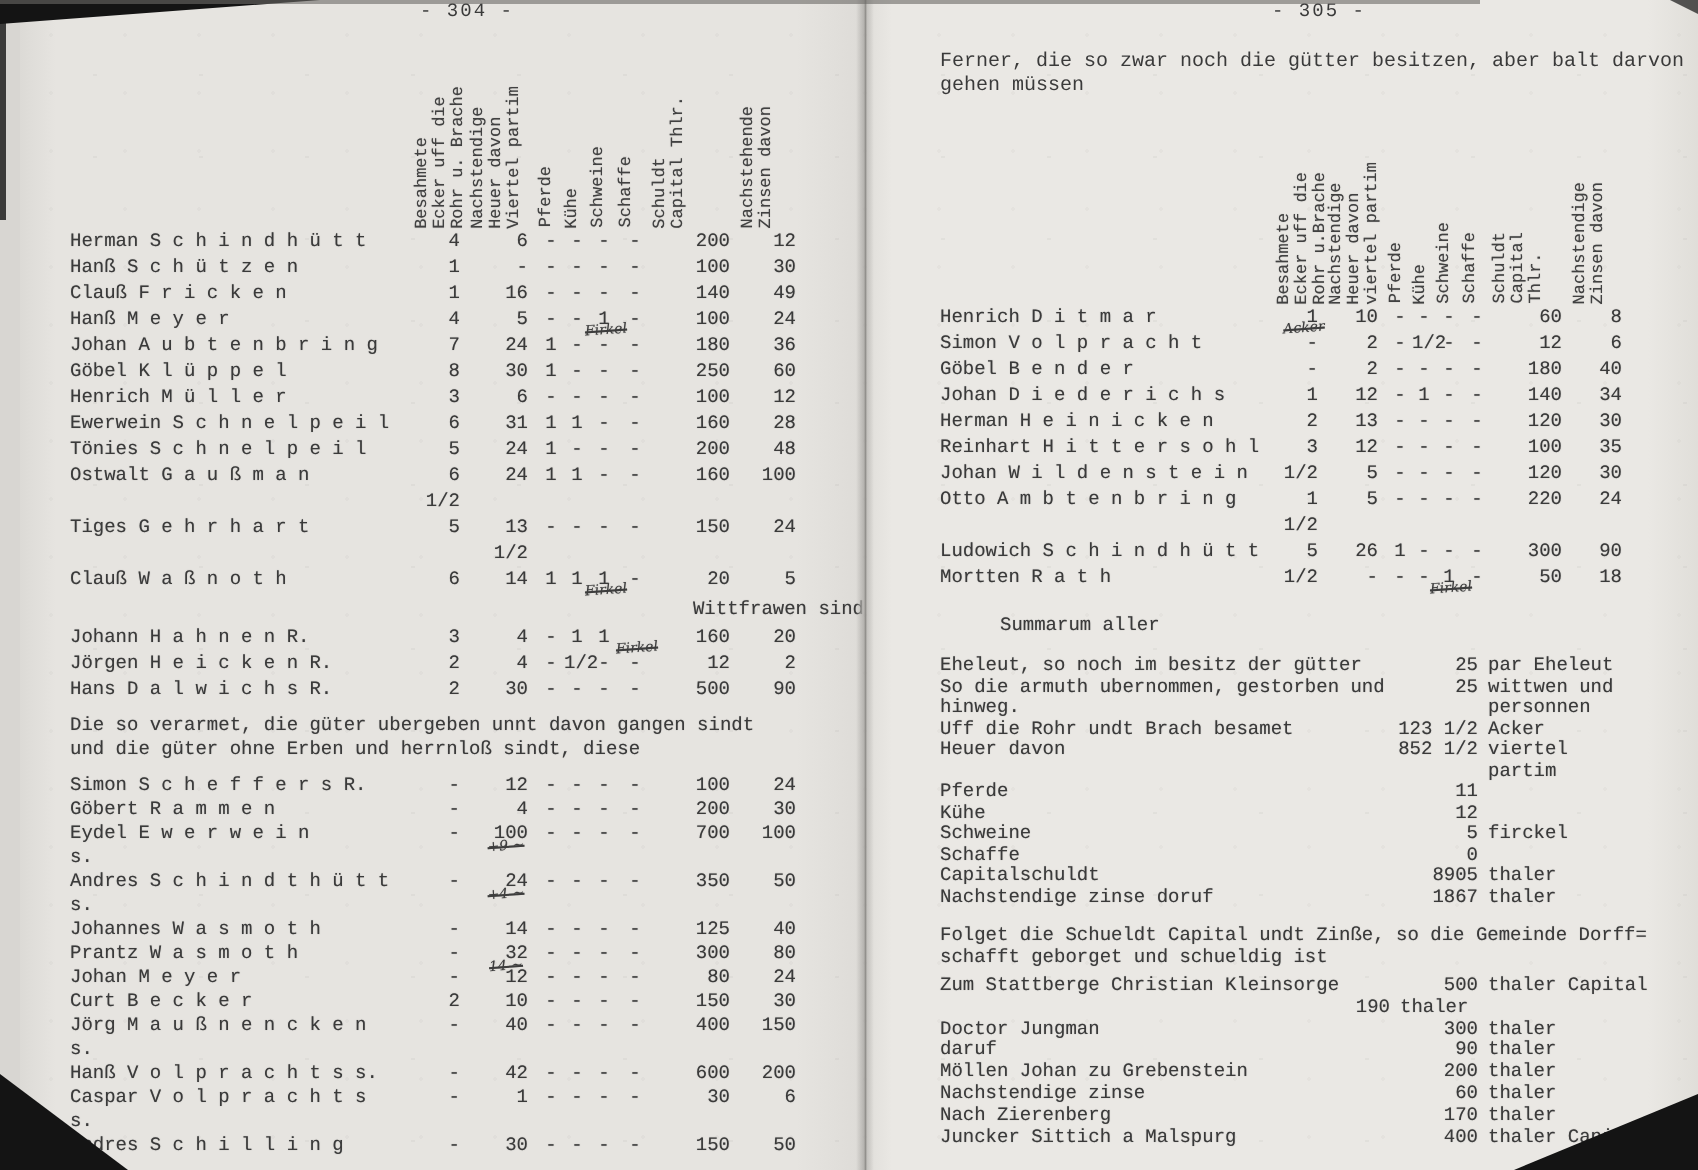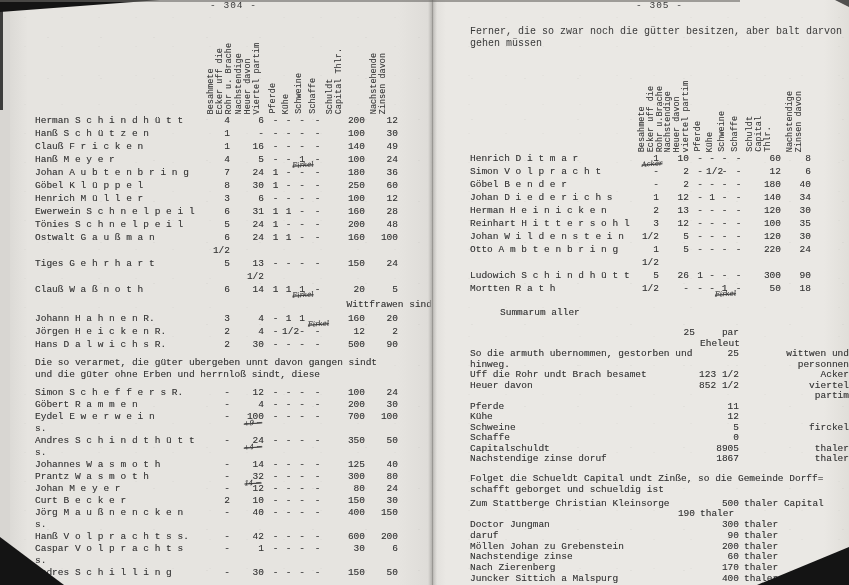--- a/index.html
+++ b/index.html
@@ -42,21 +42,21 @@
     white-space:nowrap;transform:rotate(-4deg);text-decoration:line-through;
   }
   .subhead{font-size:9.5px;line-height:14px;padding-left:12px;margin-top:2px;text-shadow:0 0 .5px #50505088;text-align:right;}
   .para{font-size:9.5px;line-height:11.5px;margin:6px 0 7px 0;white-space:pre-line;text-shadow:0 0 .5px #50505088;}
   
   .sumhead{margin-top:12px;padding-left:30px;font-size:9.5px;text-shadow:0 0 .5px #50505088;}
   .sumblock{margin-top:10px;}
   .sumrow{display:grid;grid-template-columns:225px 44px auto;font-size:9.5px;line-height:10.5px;text-shadow:0 0 .5px #50505088;}
   .sumrow .lbl{white-space:pre-line;}
   .sumrow .num{text-align:right;}
-  .sumrow .unit{padding-left:5px;white-space:pre-line;text-align:right;}
+  .sumrow .unit{padding-left:5px;white-space:pre-line;}
   .debthead{margin-top:8px;font-size:9.5px;line-height:11px;white-space:pre-line;text-shadow:0 0 .5px #50505088;}
   .debtblock{margin-top:4px;}
   .debtrow{display:grid;grid-template-columns:225px 44px auto;font-size:9.5px;line-height:10.8px;text-shadow:0 0 .5px #50505088;}
   .debtrow .num{text-align:right;}
   .debtrow .unit{padding-left:5px;}
   
   .gutter{position:absolute;left:428px;top:0;width:9px;height:585px;
     background:linear-gradient(90deg,transparent,#b5b3af 45%,#8e8c88 52%,#c5c3bf 62%,transparent);}
   .art{position:absolute;background:#141414;}
   .art-tl{left:0;top:0;width:160px;height:12px;clip-path:polygon(0 0,100% 0,0 100%);}
@@ -630,20 +630,21 @@
           <div class="cell rnum"><span>50</span></div>
           <div class="cell rnum"><span>18</span></div>
         </div>
       </div>
 
     <div class="sumhead">Summarum aller</div>
 
     <div class="sumblock">
 
         <div class="sumrow">
+          <span class="lbl">Eheleut, so noch im besitz der gütter</span>
           <span class="num">25</span>
           <span class="unit">par Eheleut</span>
         </div>
 
         <div class="sumrow">
           <span class="lbl">So die armuth ubernommen, gestorben und
 hinweg.</span>
           <span class="num">25</span>
           <span class="unit">wittwen und
 personnen</span>

